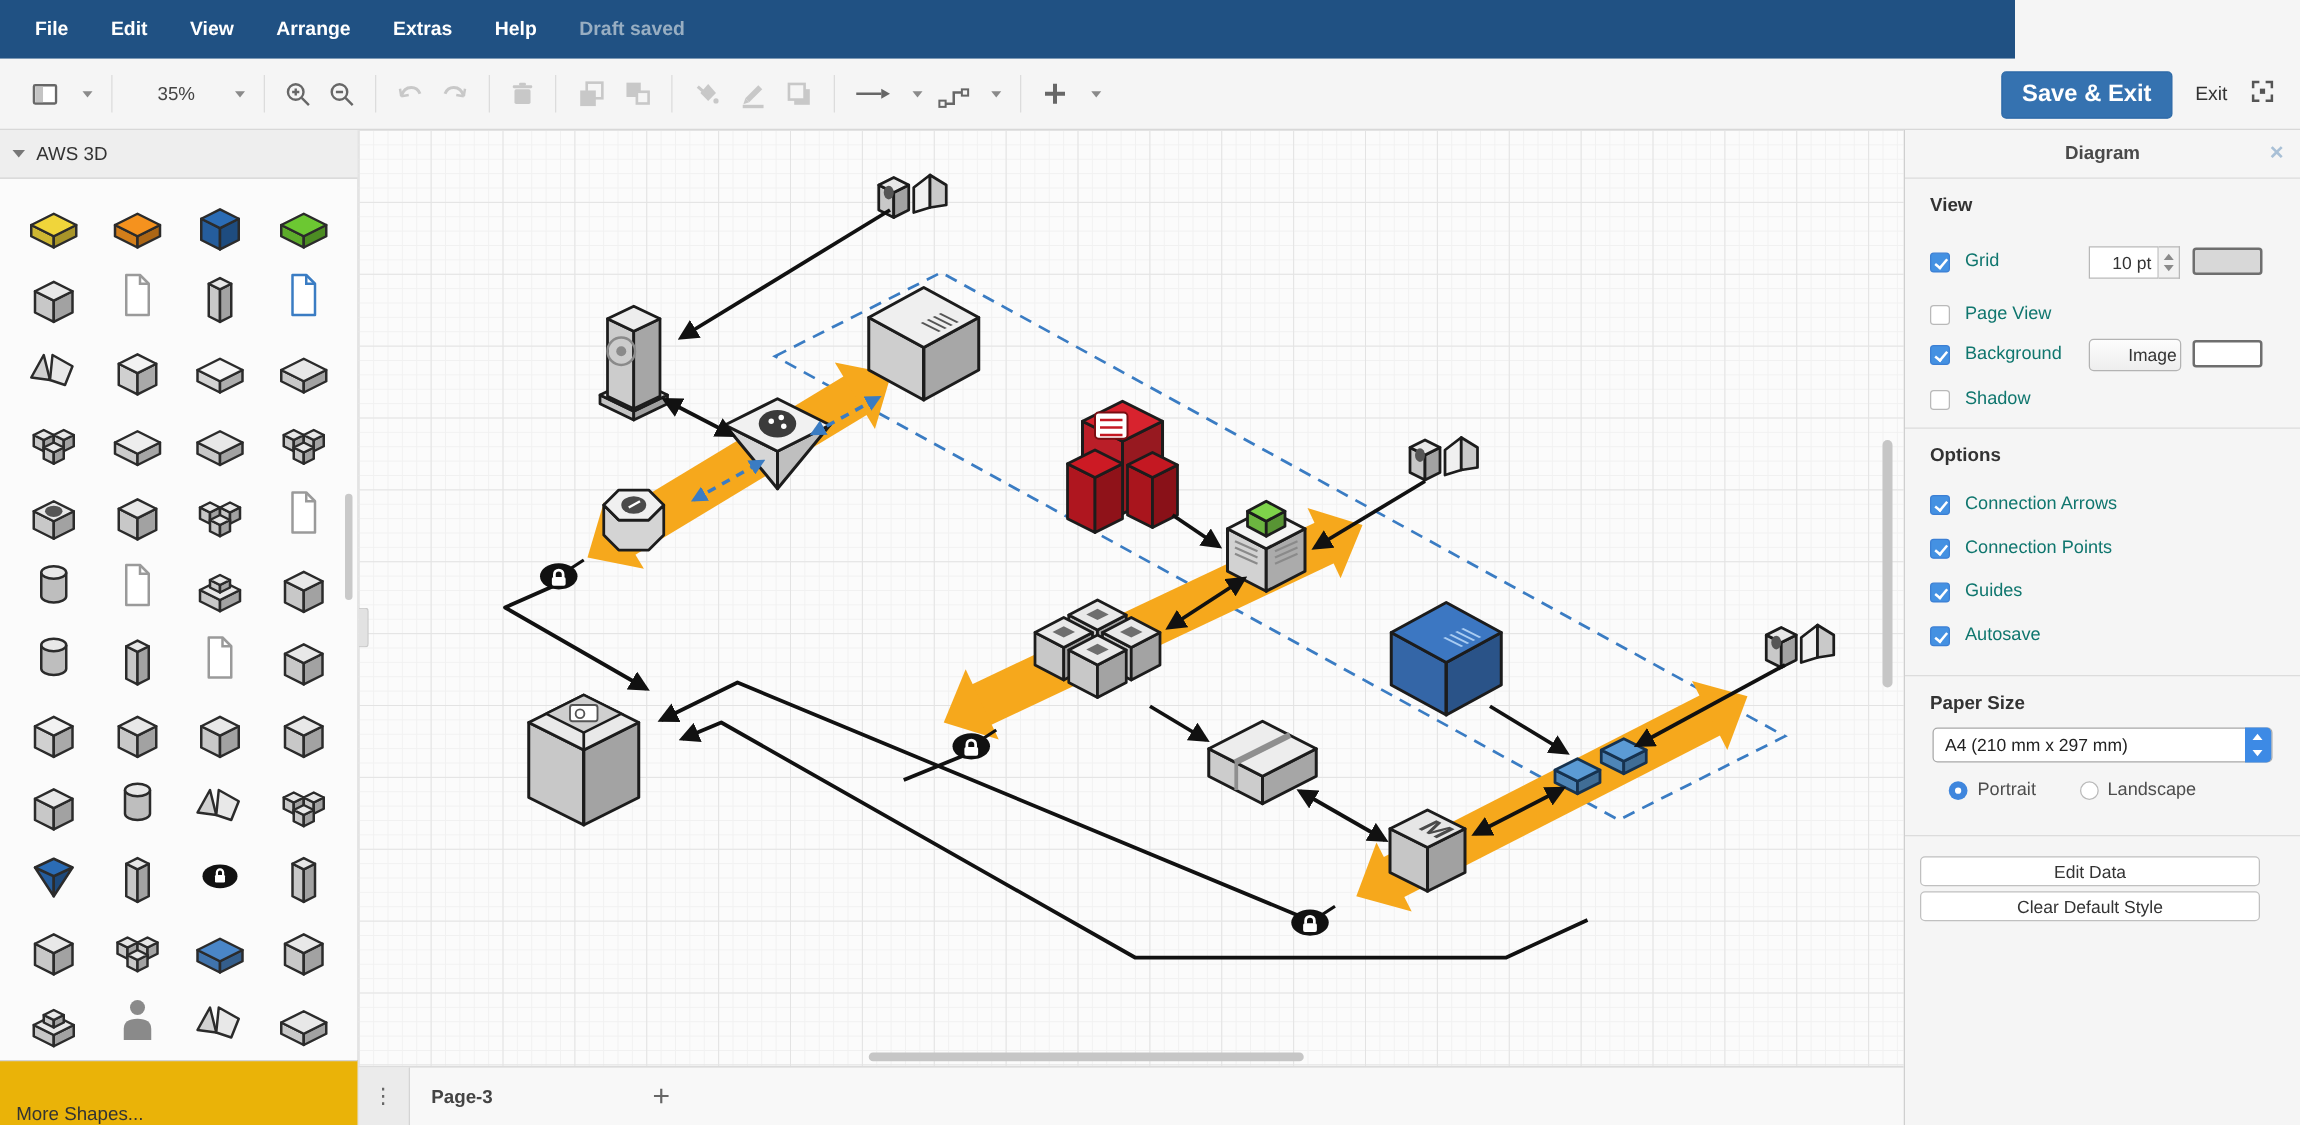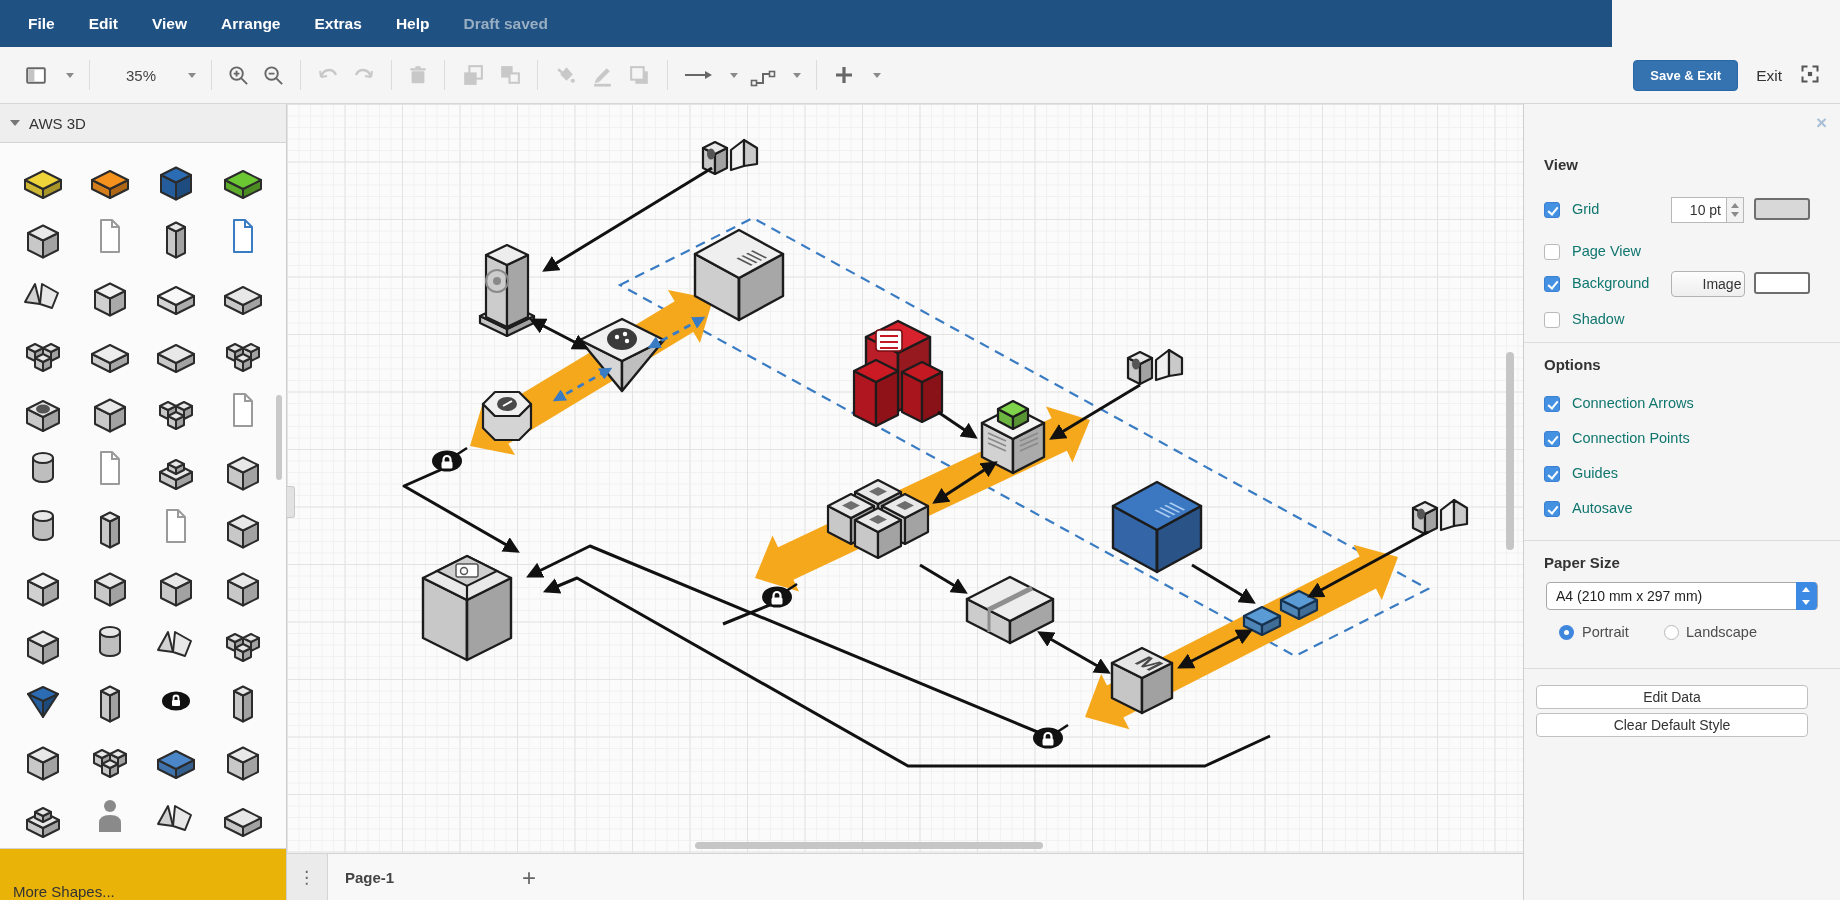--- a/index.html
+++ b/index.html
@@ -12,21 +12,21 @@
   .menubar .status{color:#98AEC2;font-size:15.5px;font-weight:600;}
 
   
   .toolbar{position:absolute;left:0;top:47px;width:1840px;height:57px;background:#f5f5f5;border-bottom:1px solid #d8d8d8;box-sizing:border-box;display:flex;align-items:center;padding-left:18px;}
   .tbtn{display:flex;align-items:center;gap:14px;padding:4px 6px;border-radius:3px;}
   .tbtn svg{display:block;}
   .tdiv{width:1px;height:30px;background:#dcdcdc;margin:0 9px;}
   .zoomlbl{font-size:15px;color:#444;padding:0 8px 0 14px;min-width:44px;text-align:center;}
   .caret{width:0;height:0;border-left:4.5px solid transparent;border-right:4.5px solid transparent;border-top:5px solid #8a8a8a;margin-left:3px;}
   .tb-right{position:absolute;right:0;top:47px;height:57px;display:flex;align-items:center;gap:18px;padding-right:20px;}
-  .saveexit{background:#3572b0;border:1px solid #2a67a5;color:#fff;font-size:13px;font-weight:700;padding:7px 16px;border-radius:4px;}
+  .saveexit{background:#3572b0;border:1px solid #2a67a5;color:#fff;font-size:19px;font-weight:700;padding:7px 16px;border-radius:4px;}
   .exitlbl{color:#333;font-size:15.5px;}
 
   
   .sidebar{position:absolute;left:0;top:104px;width:287px;height:796px;background:#fbfbfb;border-right:1px solid #cfcfcf;box-sizing:border-box;}
   .shead{height:39px;background:#eee;border-bottom:1px solid #d4d4d4;display:flex;align-items:center;padding-left:10px;gap:9px;box-sizing:border-box;}
   .tri-down{width:0;height:0;border-left:5px solid transparent;border-right:5px solid transparent;border-top:6px solid #777;}
   .shead span{font-size:15px;color:#333;}
   .shapes{position:absolute;left:0;top:39px;width:286px;height:705px;overflow:hidden;display:grid;grid-template-columns:repeat(4,1fr);grid-auto-rows:58px;padding:6px 10px 0 10px;box-sizing:border-box;}
   .shape{display:flex;align-items:center;justify-content:center;}
   .sfoot{position:absolute;left:0;bottom:0;width:286px;height:52px;background:#eab308;border-top:1px solid #d4d4d4;display:flex;align-items:flex-end;padding-left:13px;box-sizing:border-box;font-size:15px;color:#333;}
@@ -807,25 +807,26 @@
           <path d="M1044.5 739 v-2.5 a3.5 3.5 0 0 1 7 0 v2.5" fill="none" stroke="#fff" stroke-width="2.2"></path>
         </g>
       </svg>
     <div class="hscroll"></div>
     <div class="vscroll"></div>
     <div class="collapse-handle"></div>
   </div>
 
   <div class="pagebar">
     <div class="pgmenu">⋮</div>
-    <div class="pgname">Page-1</div>
+    <div class="pgname">Page-3</div>
     <div class="pgadd">+</div>
   </div>
 
   <div class="rpanel">
+    <div class="ptitle">Diagram</div>
     <div class="pclose">×</div>
 
     <div class="phead" style="top:52px">View</div>
 
     <div class="prow" style="top:96px">
       <span class="chk on"></span>
       <span class="plabel">Grid</span>
       <span class="numbox">10 pt</span>
       <span class="stepper">
           <i class="up"></i>

